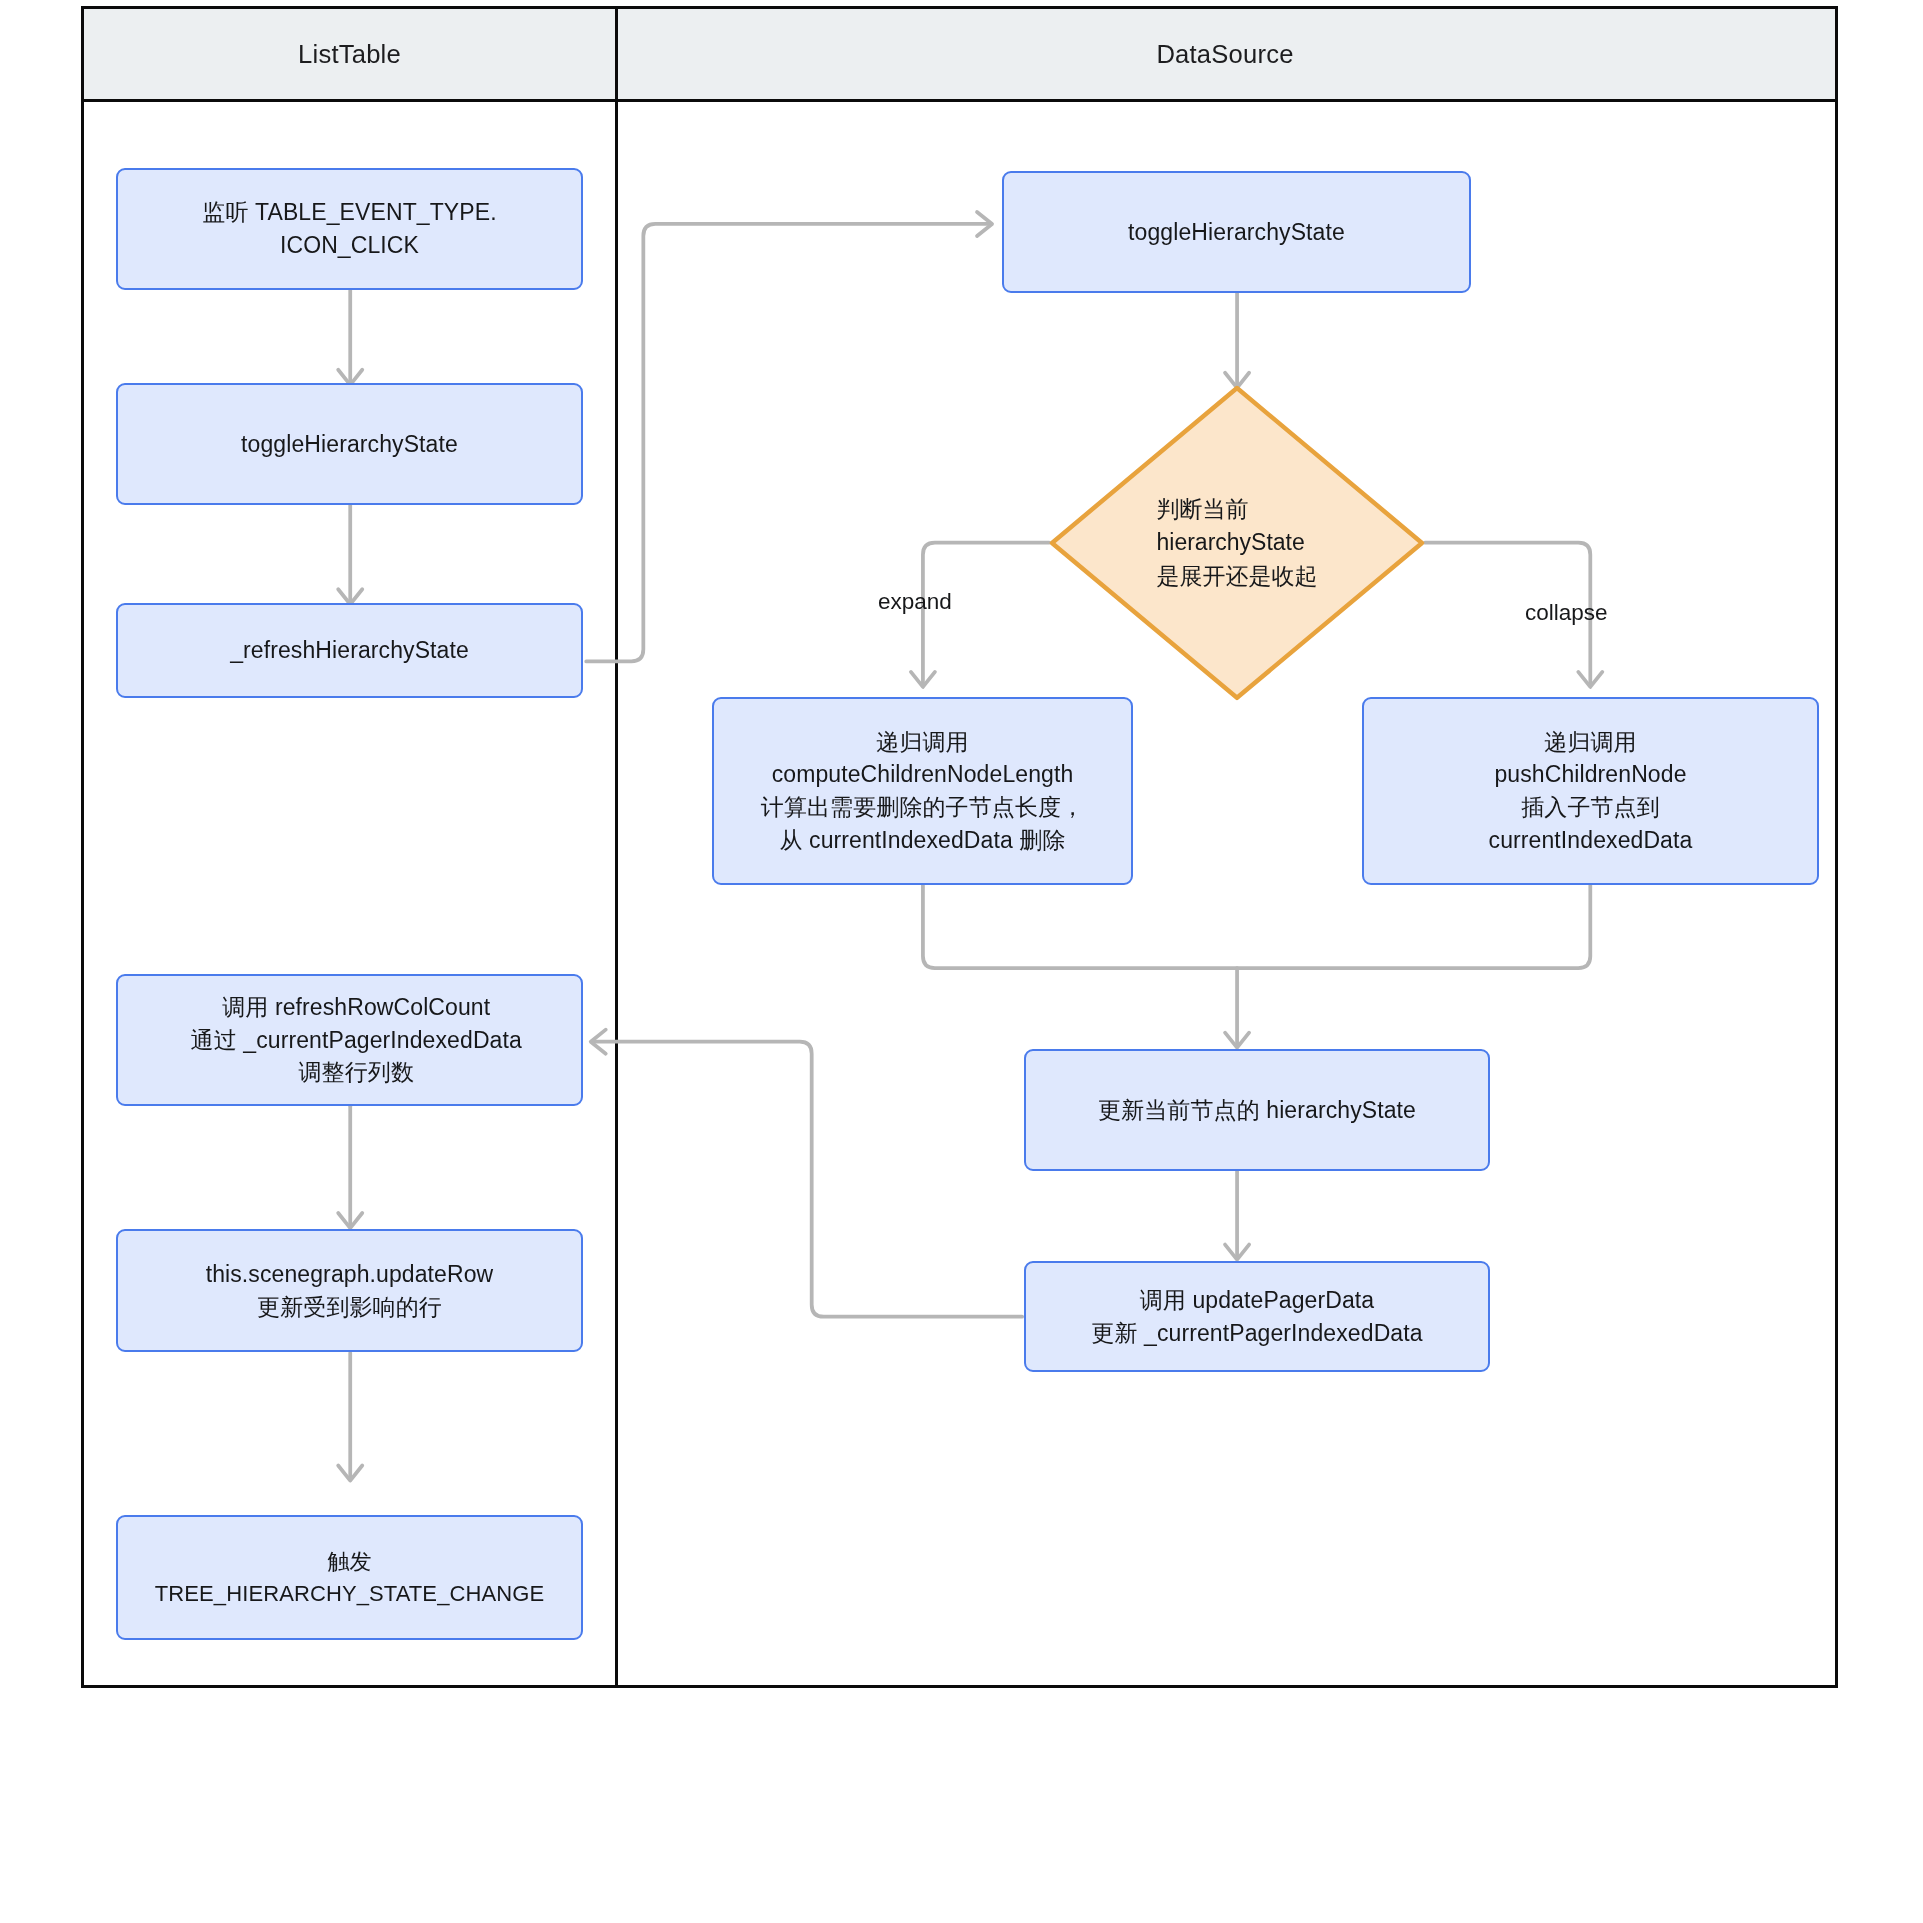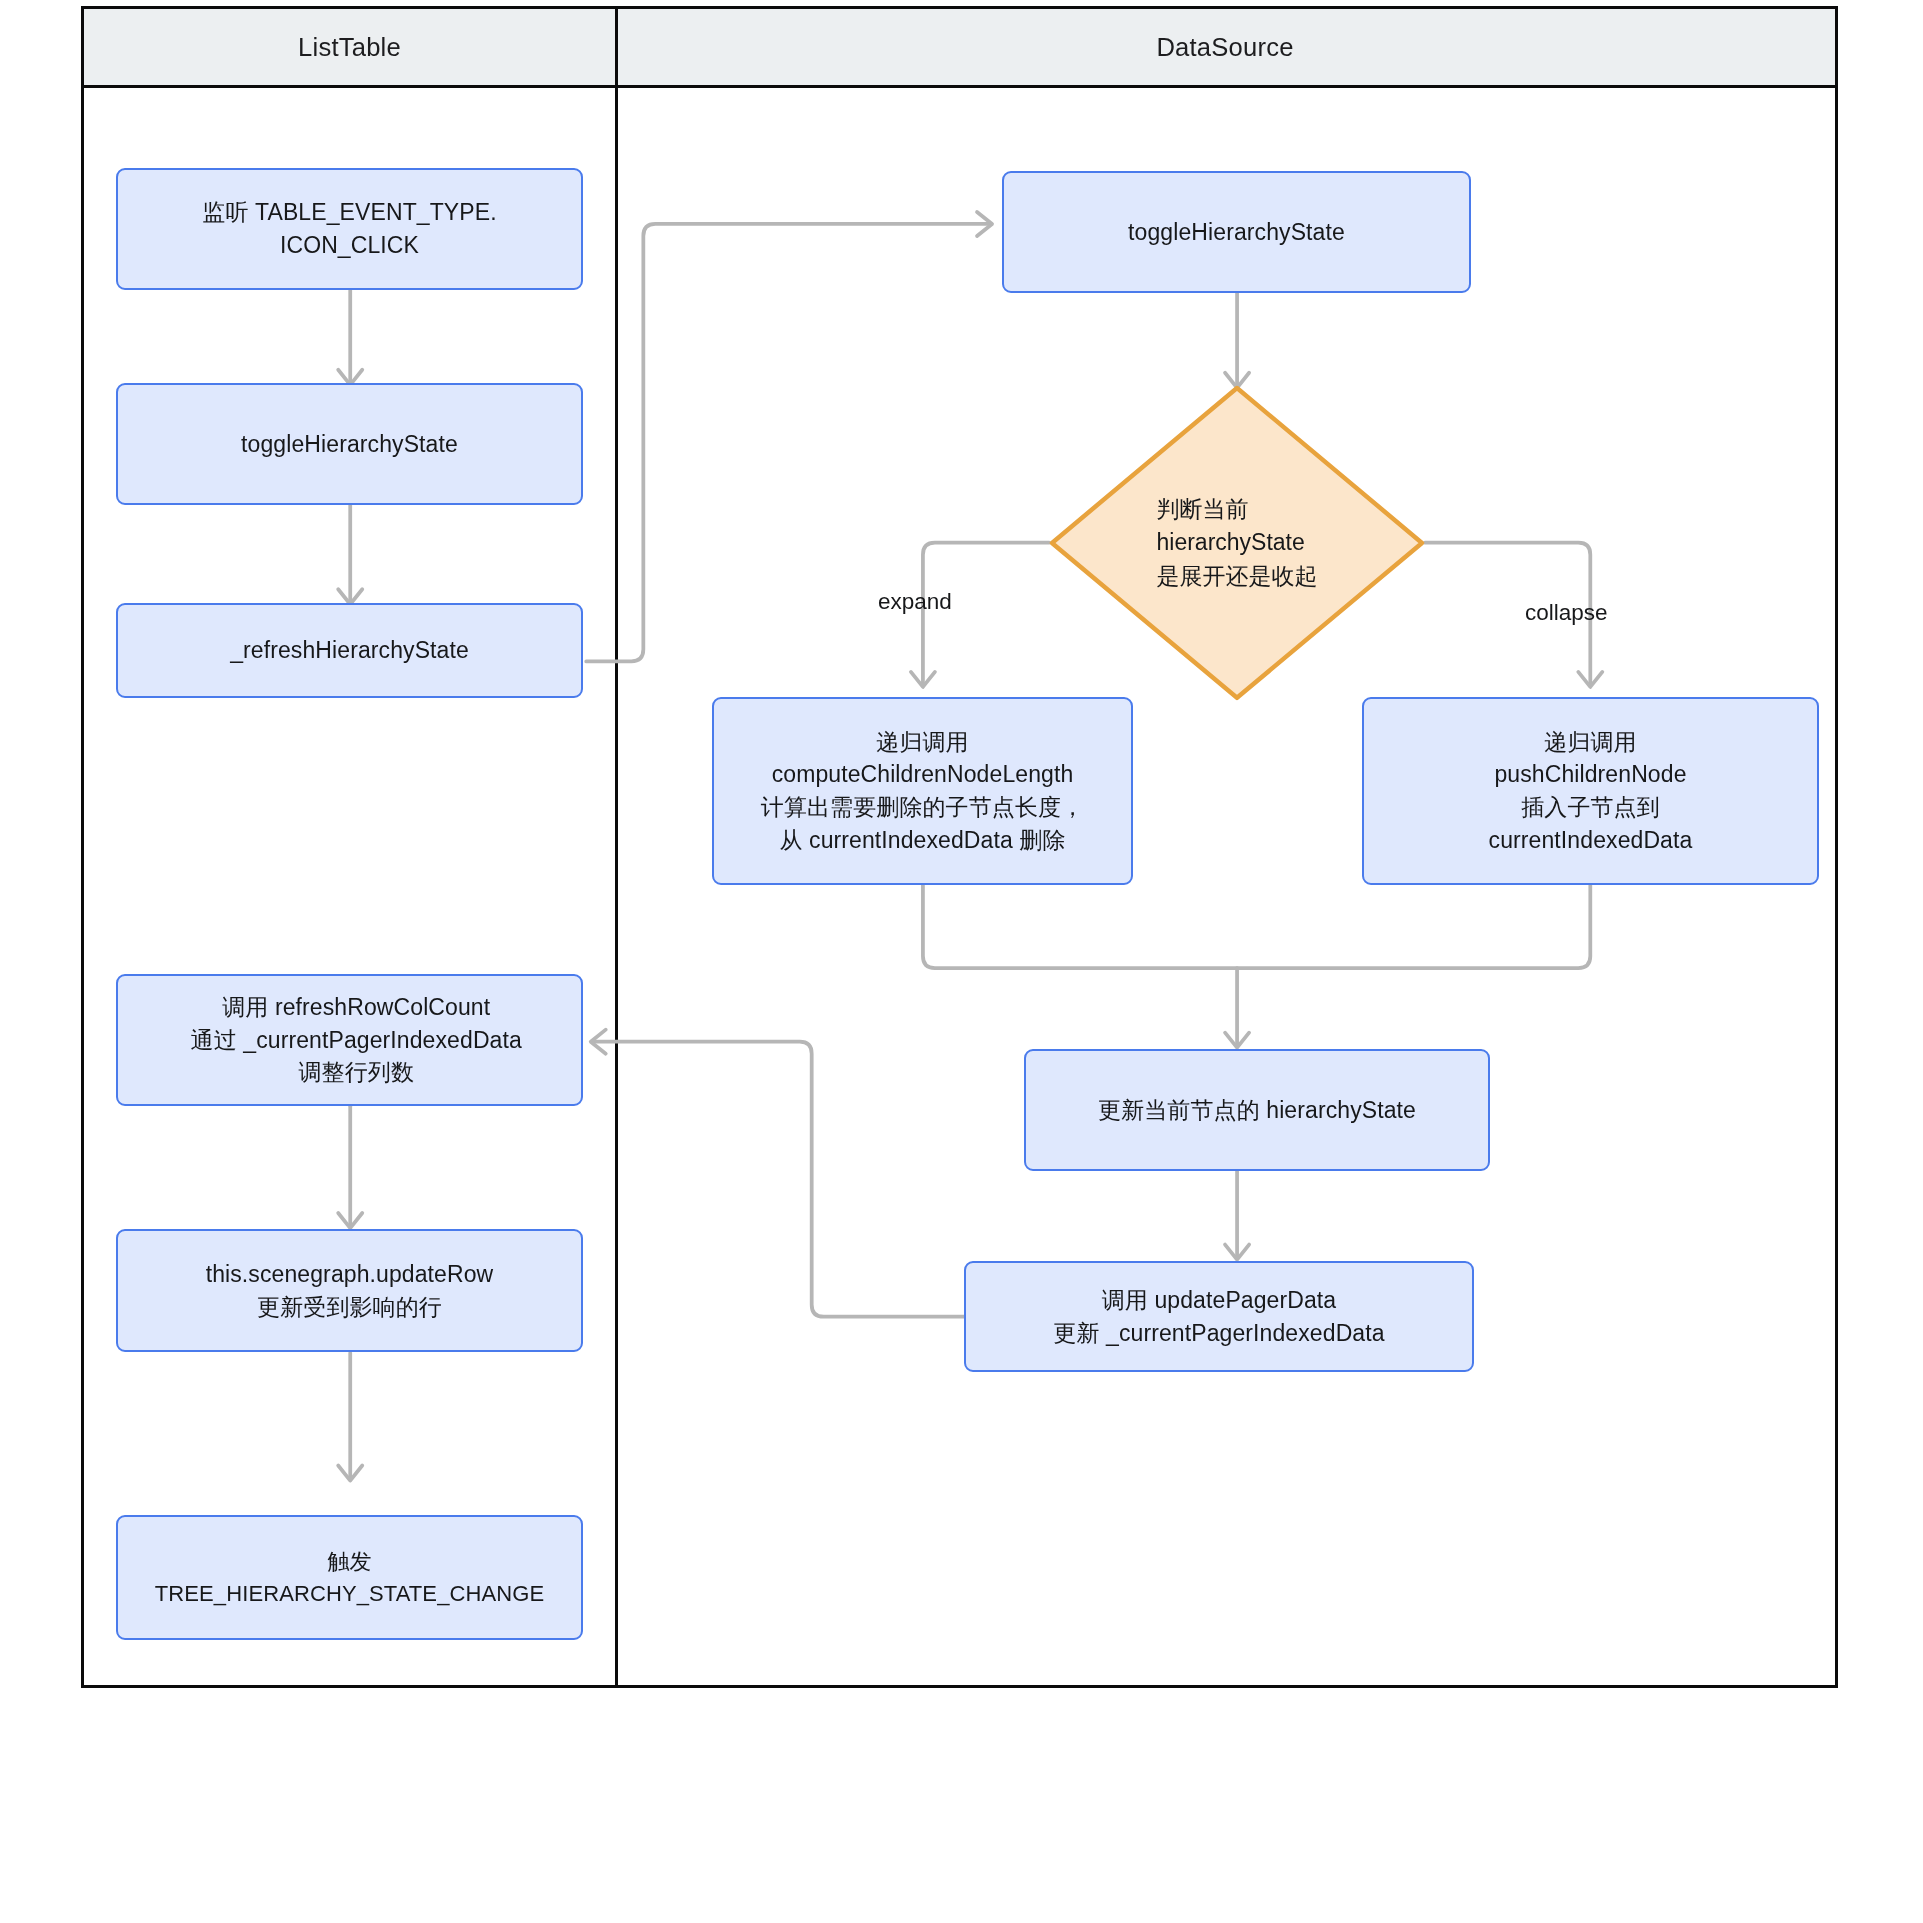--- a/index.html
+++ b/index.html
@@ -27,21 +27,21 @@
     top: 6px;
     width: 1757px;
     height: 1682px;
     border: 3px solid #0b0b0b;
     box-sizing: border-box;
     background: #ffffff;
   }
   .lane-header {
     position: absolute;
     top: 0;
-    height: 79px;
+    height: 93px;
     background: #eceff1;
     box-sizing: border-box;
     display: flex;
     align-items: center;
     justify-content: center;
     border-bottom: 3px solid #0b0b0b;
     font-size: 25.6px;
     color: #1d1d1f;
     letter-spacing: 0.2px;
   }
@@ -202,17 +202,17 @@
 计算出需要删除的子节点长度，
 从 currentIndexedData 删除</div>
 
   <div class="node" style="left:1362px; top:697px; width:457px; height:188px;">递归调用
 pushChildrenNode
 插入子节点到
 currentIndexedData</div>
 
   <div class="node" style="left:1024px; top:1049px; width:466px; height:122px;">更新当前节点的 hierarchyState</div>
 
-  <div class="node" style="left:964px; top:1261px; width:510px; height:111px;">调用 updatePagerData
+  <div class="node" style="left:1024px; top:1261px; width:466px; height:111px;">调用 updatePagerData
 更新 _currentPagerIndexedData</div>
 
 </div>
 
 
 </body></html>

